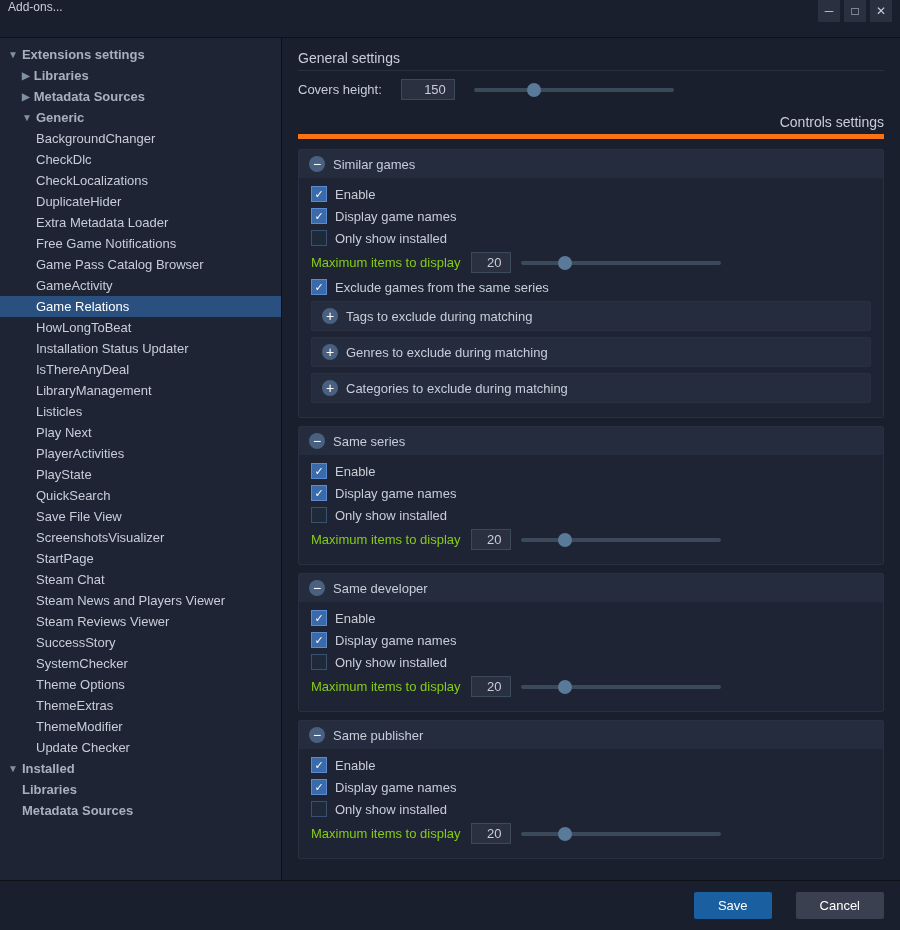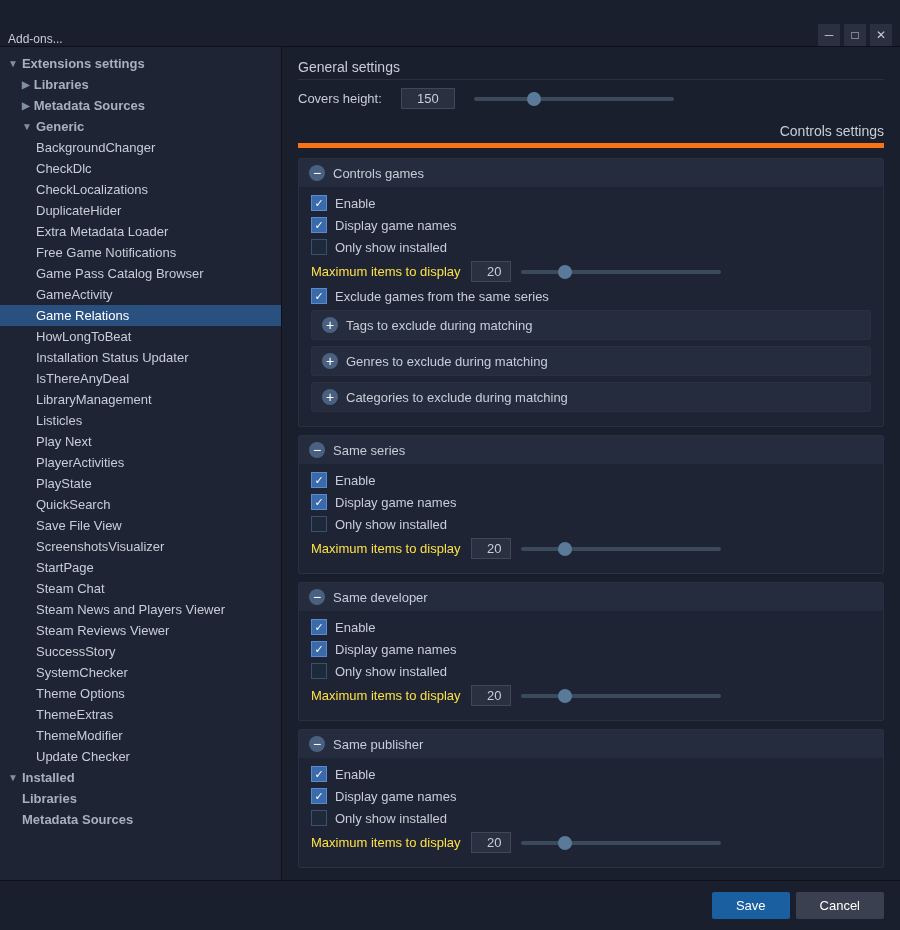--- a/index.html
+++ b/index.html
@@ -11,24 +11,24 @@
       width: 900px;
       height: 930px;
       overflow: hidden;
       display: flex;
       flex-direction: column;
     }
     
     .titlebar {
       background: #1a1f2e;
       display: flex;
-      align-items: flex-end;
+      align-items: flex-start;
       justify-content: space-between;
       padding: 0 8px;
-      height: 47px;
+      height: 38px;
       border-bottom: 1px solid #0d1117;
       flex-shrink: 0;
     }
     .titlebar-title {
       color: #c8cdd8;
       font-size: 12px;
     }
     .titlebar-controls {
       display: flex;
       gap: 4px;
@@ -107,21 +107,21 @@
       gap: 19px;
       margin-bottom: 14px;
     }
     .covers-label { color: #c8cdd8; }
     .covers-value {
       background: #2a3040;
       border: 1px solid #3a4a5a;
       color: #c8cdd8;
       padding: 2px 8px;
       width: 54px;
-      text-align: center;
+      text-align: right;
     }
     .slider-container {
       flex: 1;
       display: flex;
       align-items: center;
     }
     input[type="range"] {
       -webkit-appearance: none;
       width: 200px;
       height: 4px;
@@ -204,39 +204,39 @@
     }
     .cb-check { color: #fff; font-size: 11px; }
     .cb-label { color: #c8cdd8; }
 
     .max-items-row {
       display: flex;
       align-items: center;
       gap: 10px;
       margin-bottom: 6px;
     }
-    .max-items-label { color: #fde047; }
+    .max-items-label { color: #84cc16; }
     .max-items-value {
       background: #2a3040;
       border: 1px solid #3a4a5a;
       color: #c8cdd8;
       padding: 2px 8px;
       width: 40px;
       text-align: right;
     }
 
     
     .footer {
       background: #1a1f2e;
       border-top: 1px solid #0d1117;
       display: flex;
       justify-content: flex-end;
       align-items: center;
       padding: 10px 16px;
-      gap: 6px;
+      gap: 24px;
       flex-shrink: 0;
       height: 50px;
     }
     .btn {
       padding: 6px 24px;
       border: none;
       cursor: pointer;
       font-size: 13px;
       color: #fff;
       border-radius: 2px;
@@ -383,21 +383,21 @@
         <span class="covers-label">Covers height:</span>
         <span class="covers-value">150</span>
         <div class="slider-container">
           <input type="range" min="50" max="400" value="150" style="">
         </div>
       </div>
       <div class="controls-title">Controls settings</div>
       <div class="group">
         <div class="group-header">
           <span class="minus-icon">−</span>
-          <span>Controls games</span>
+          <span>Similar games</span>
         </div>
         <div class="group-body">
           <div class="checkbox-row">
             <div class="cb">
               <span class="cb-check">✓</span>
             </div>
             <span class="cb-label">Enable</span>
           </div>
           <div class="checkbox-row">
             <div class="cb">

